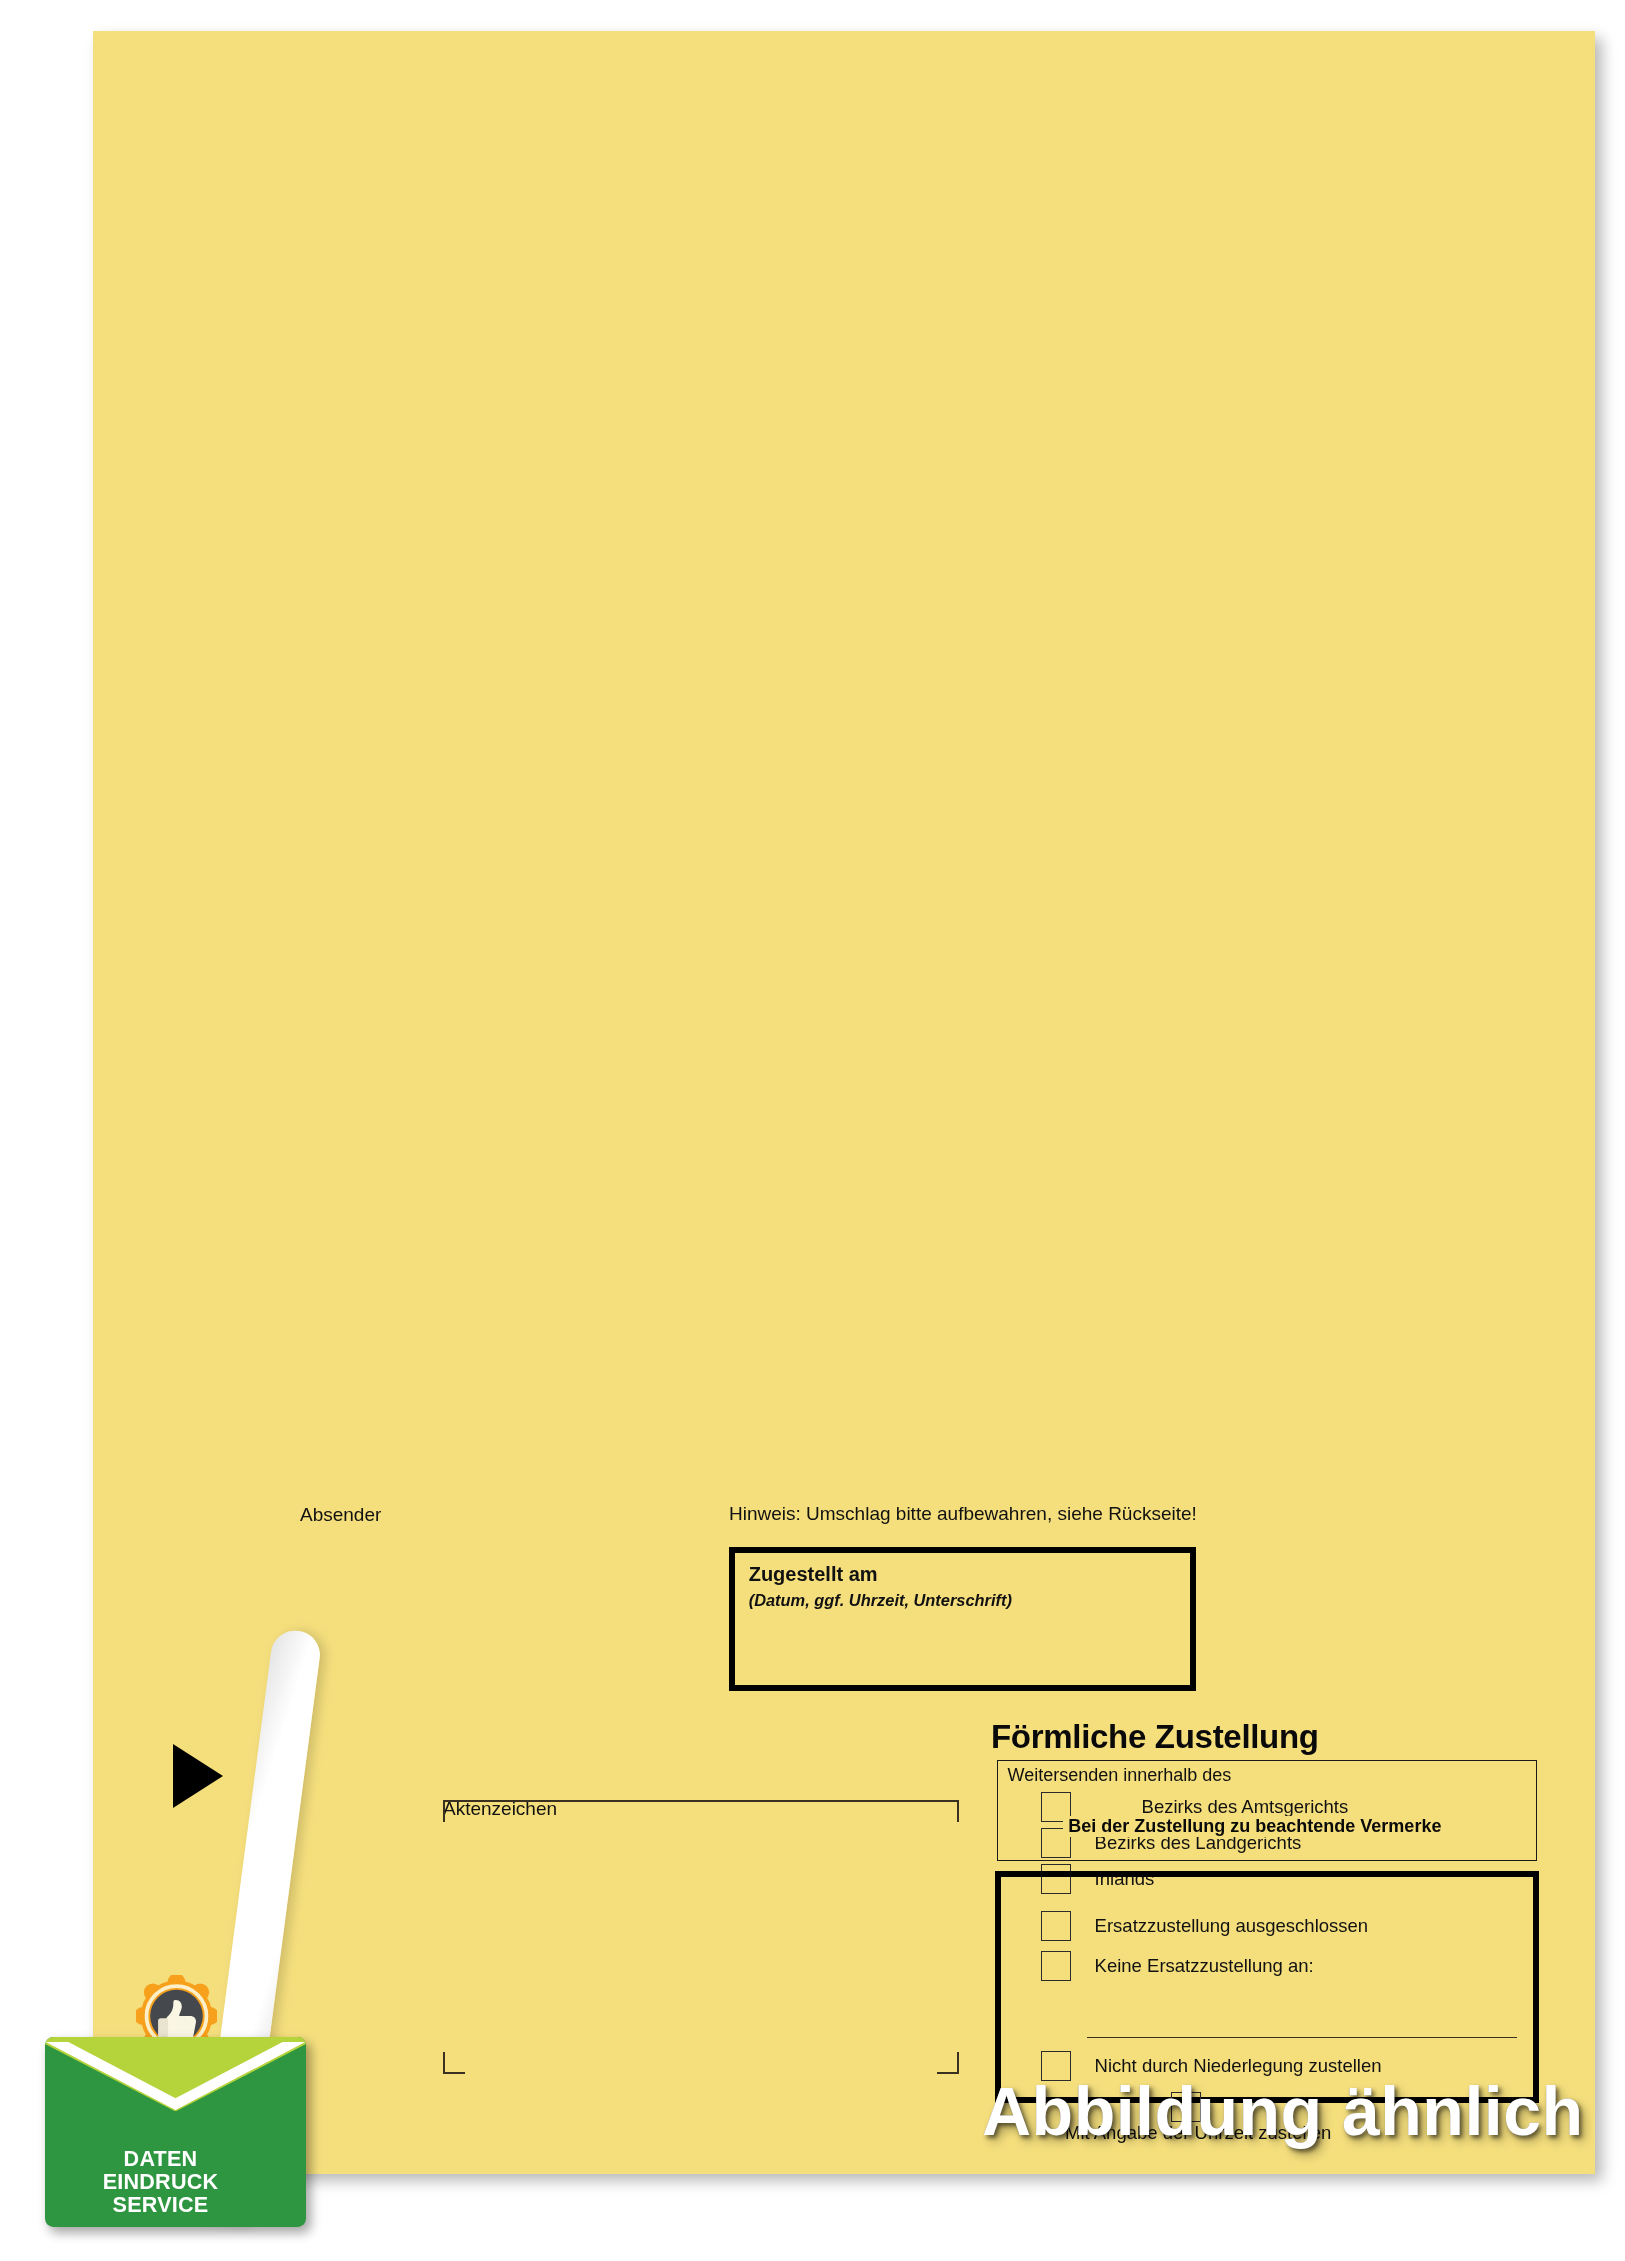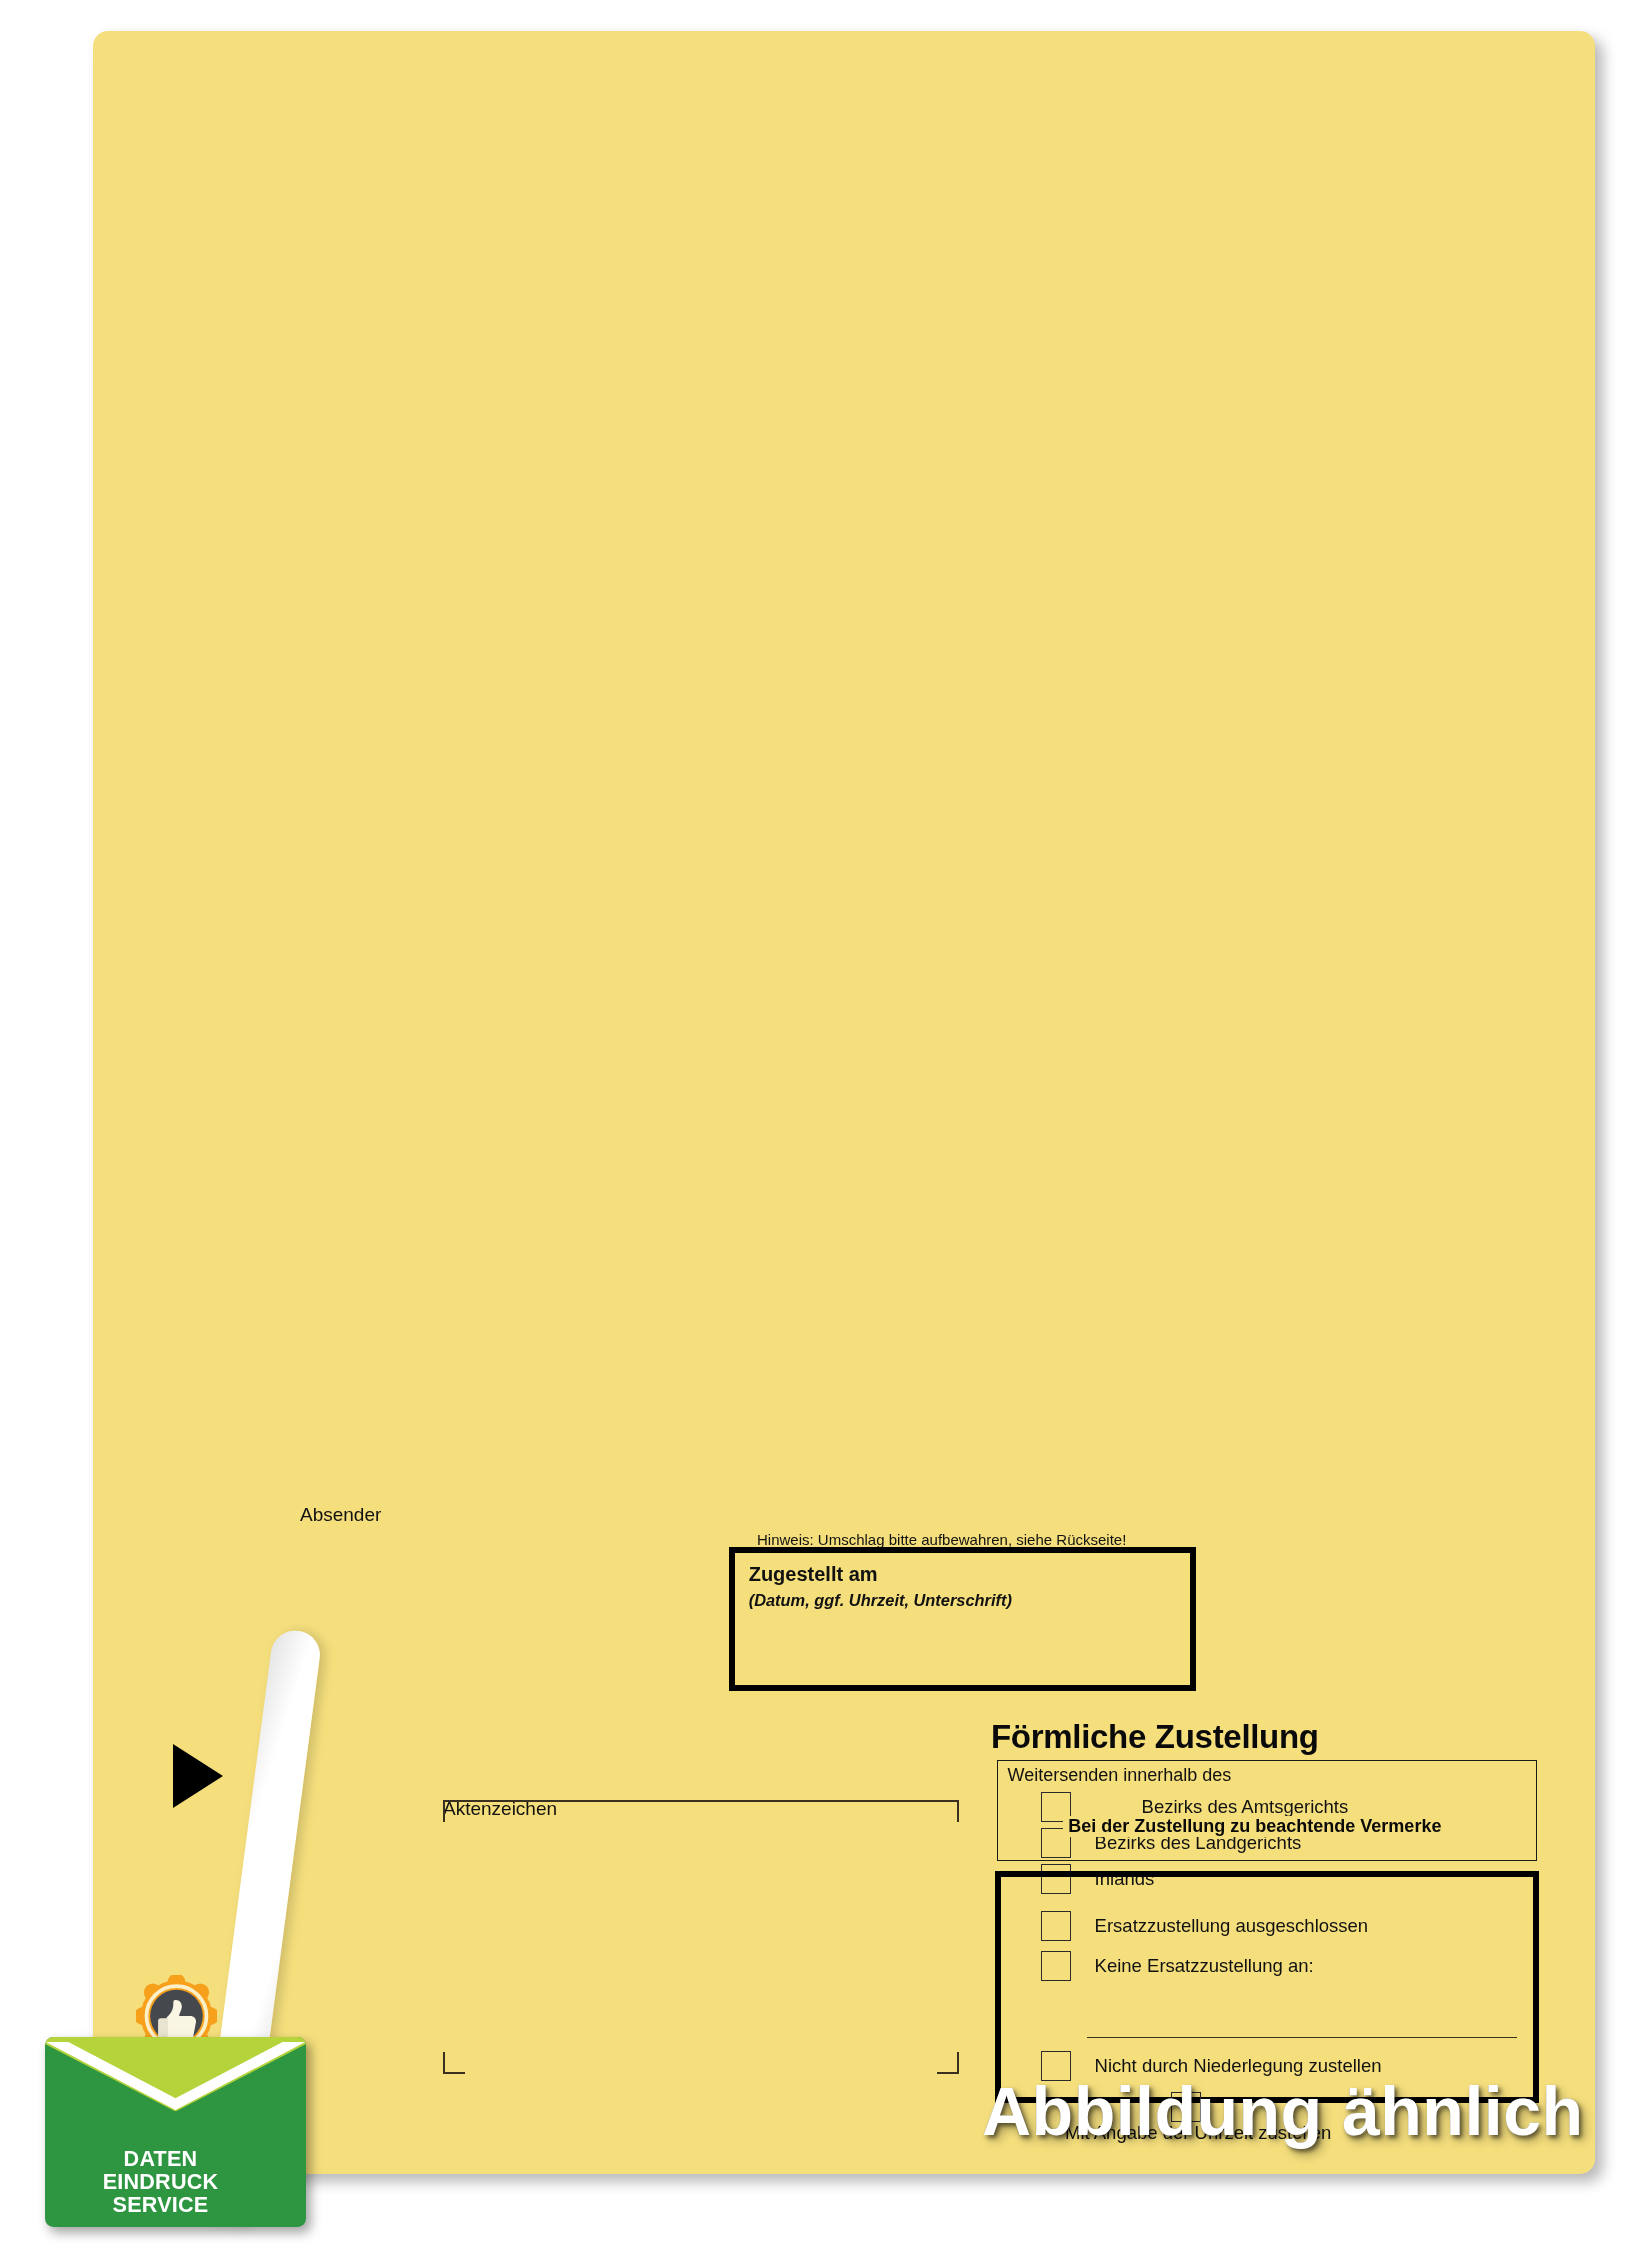--- a/index.html
+++ b/index.html
@@ -18,21 +18,20 @@
 
   
   #envelope {
     position: absolute;
     left: 93px;
     top: 31px;
     width: 1502px;
     height: 2143px;
     background: #F5DF7D;
     box-shadow: 7.4px 7.4px 13.7px rgba(0,0,0,0.28);
-    border-radius: 15px;
   }
 
   
   #white-band {
     position: absolute;
     left: 274px;
     top: 1631px;
     width: 49px;
     height: 596px;
     background: linear-gradient(100deg,#e3e3e3 0%, #ffffff 26%, #ffffff 66%, #d8d8d8 100%);
@@ -55,21 +54,21 @@
   }
 
   
   .txt {
     position: absolute;
     color: #111111;
     white-space: nowrap;
     line-height: 1.1;
   }
   .lbl-absender   { left: 207px; top: 1474px;  font-size: 19px; }
-  .lbl-hinweis    { left: 664px; top: 1473px; font-size: 15px; margin-top: 28px; }
+  .lbl-hinweis    { left: 636px; top: 1473px; font-size: 19px; }
   .lbl-aktenz     { left: 350px;  top: 1768px; font-size: 19px; }
 
   
   #zugestellt-box {
     position: absolute;
     left: 636px;
     top: 1516px;
     width: 467px;
     height: 144px;
     border: 6.3px solid #000000;

